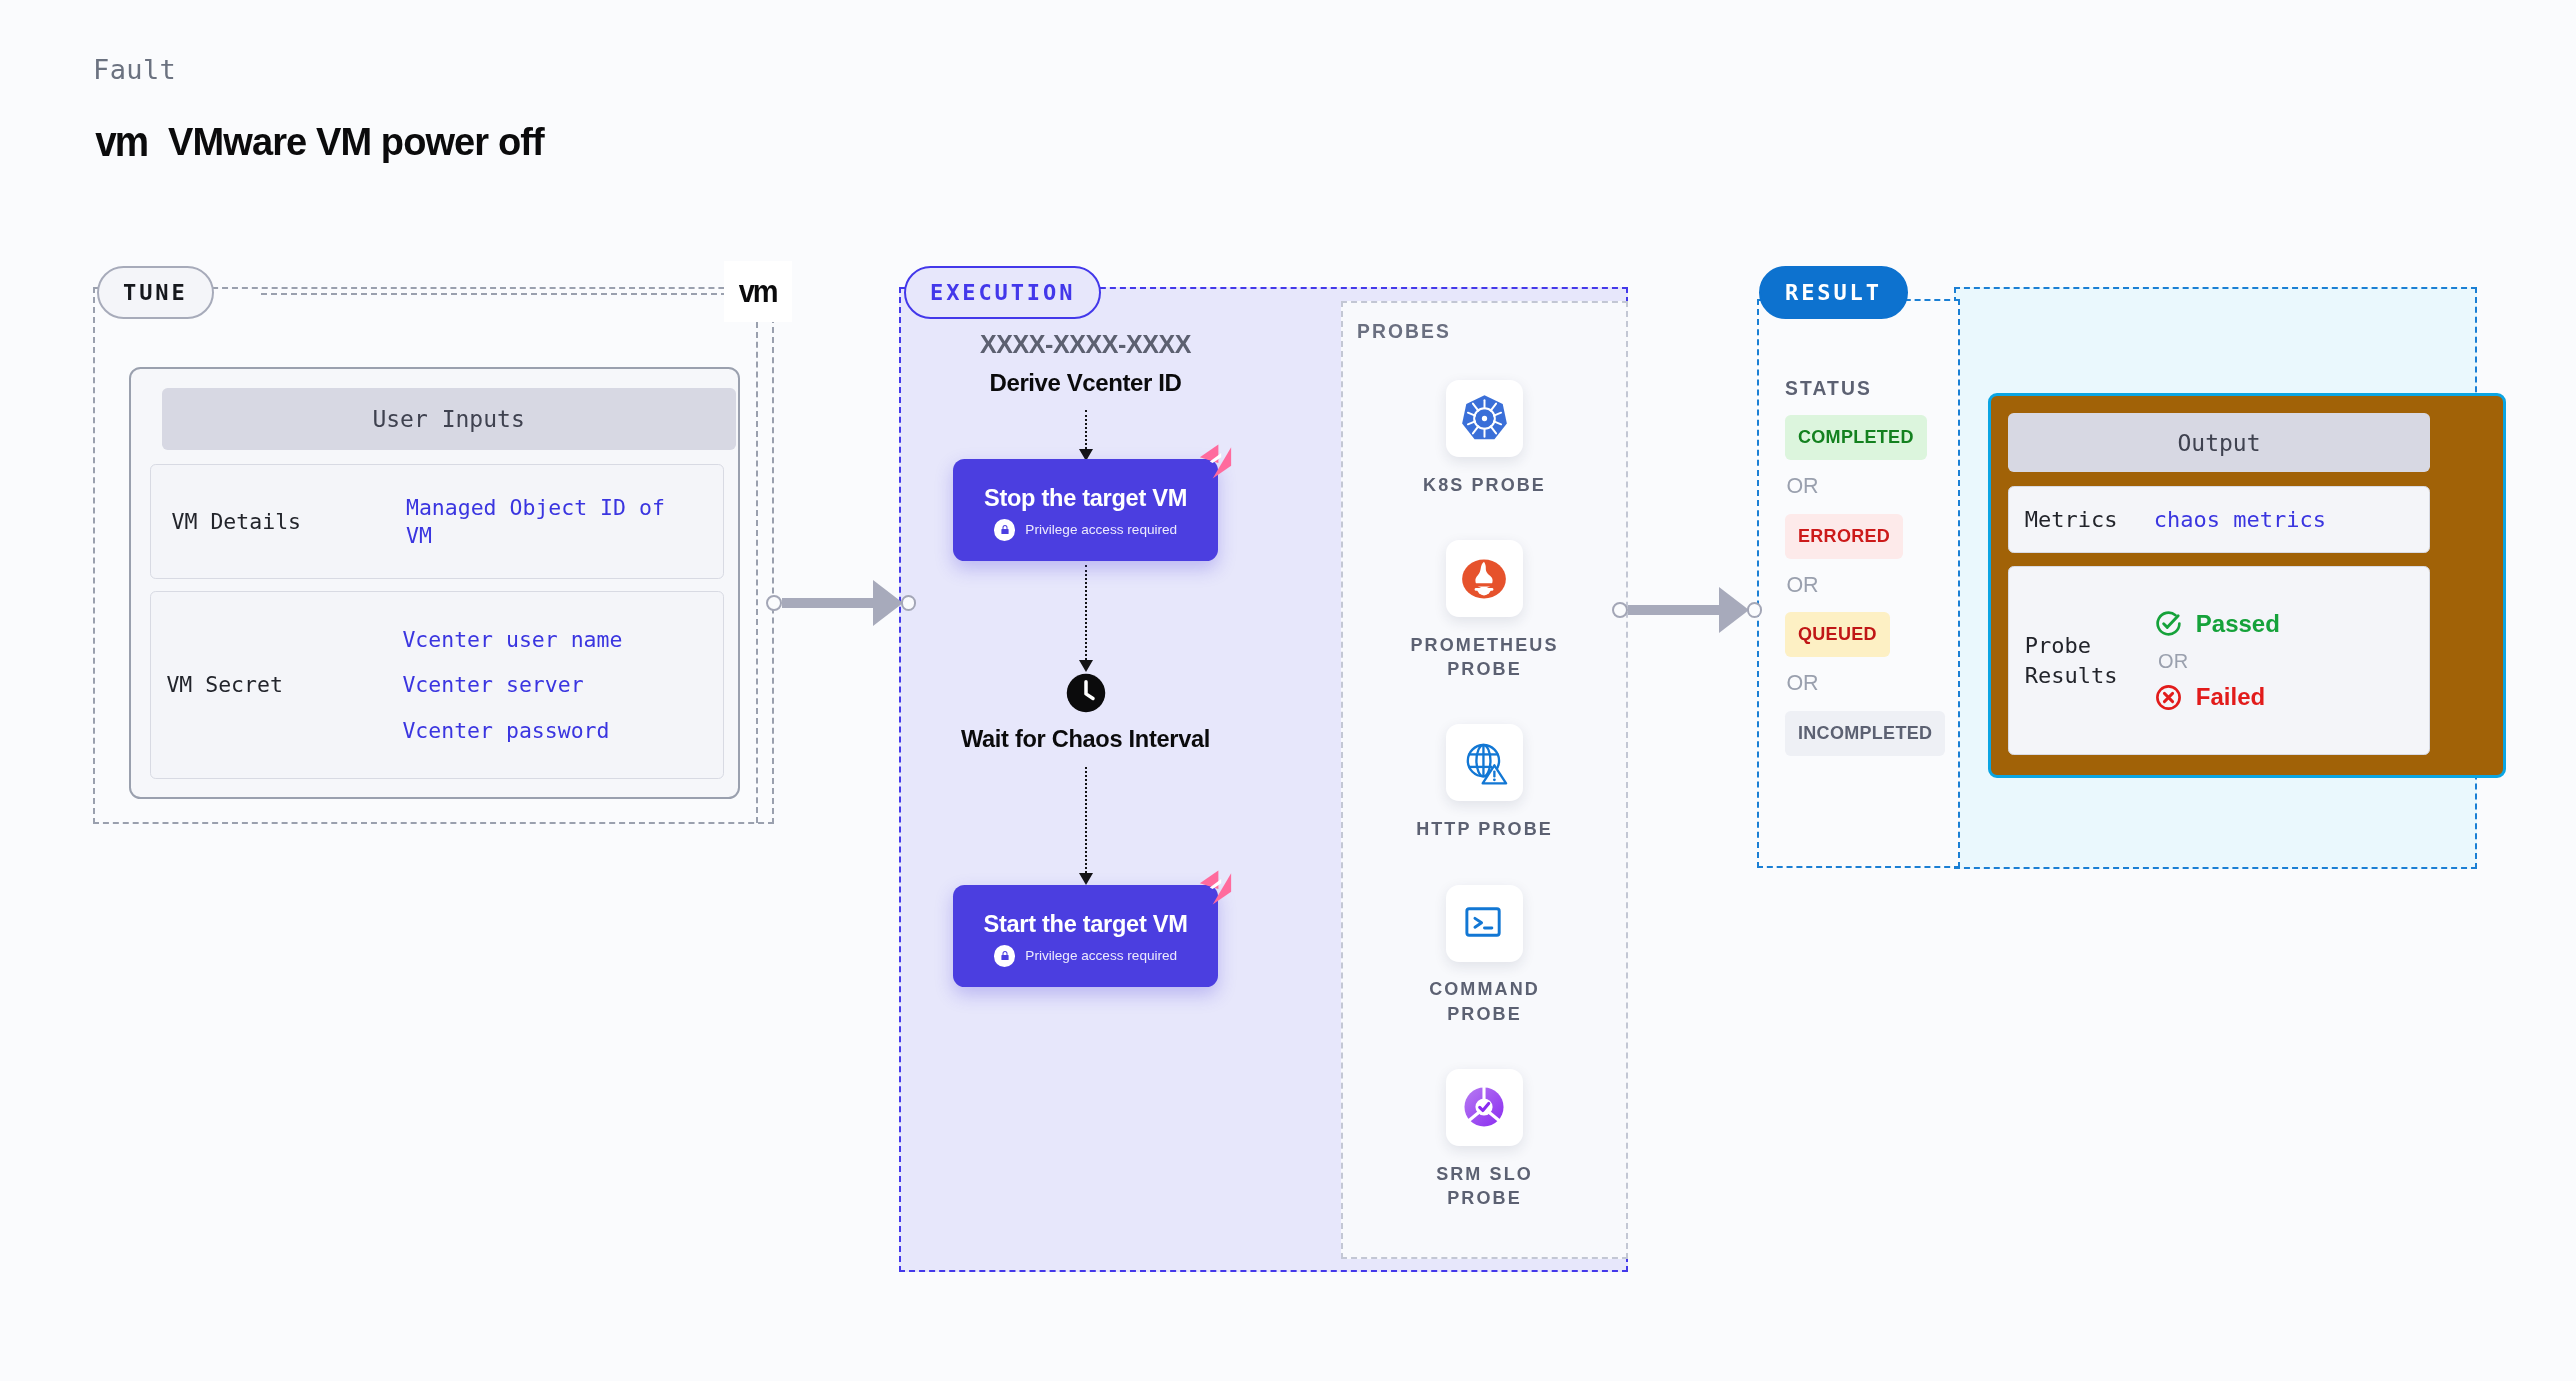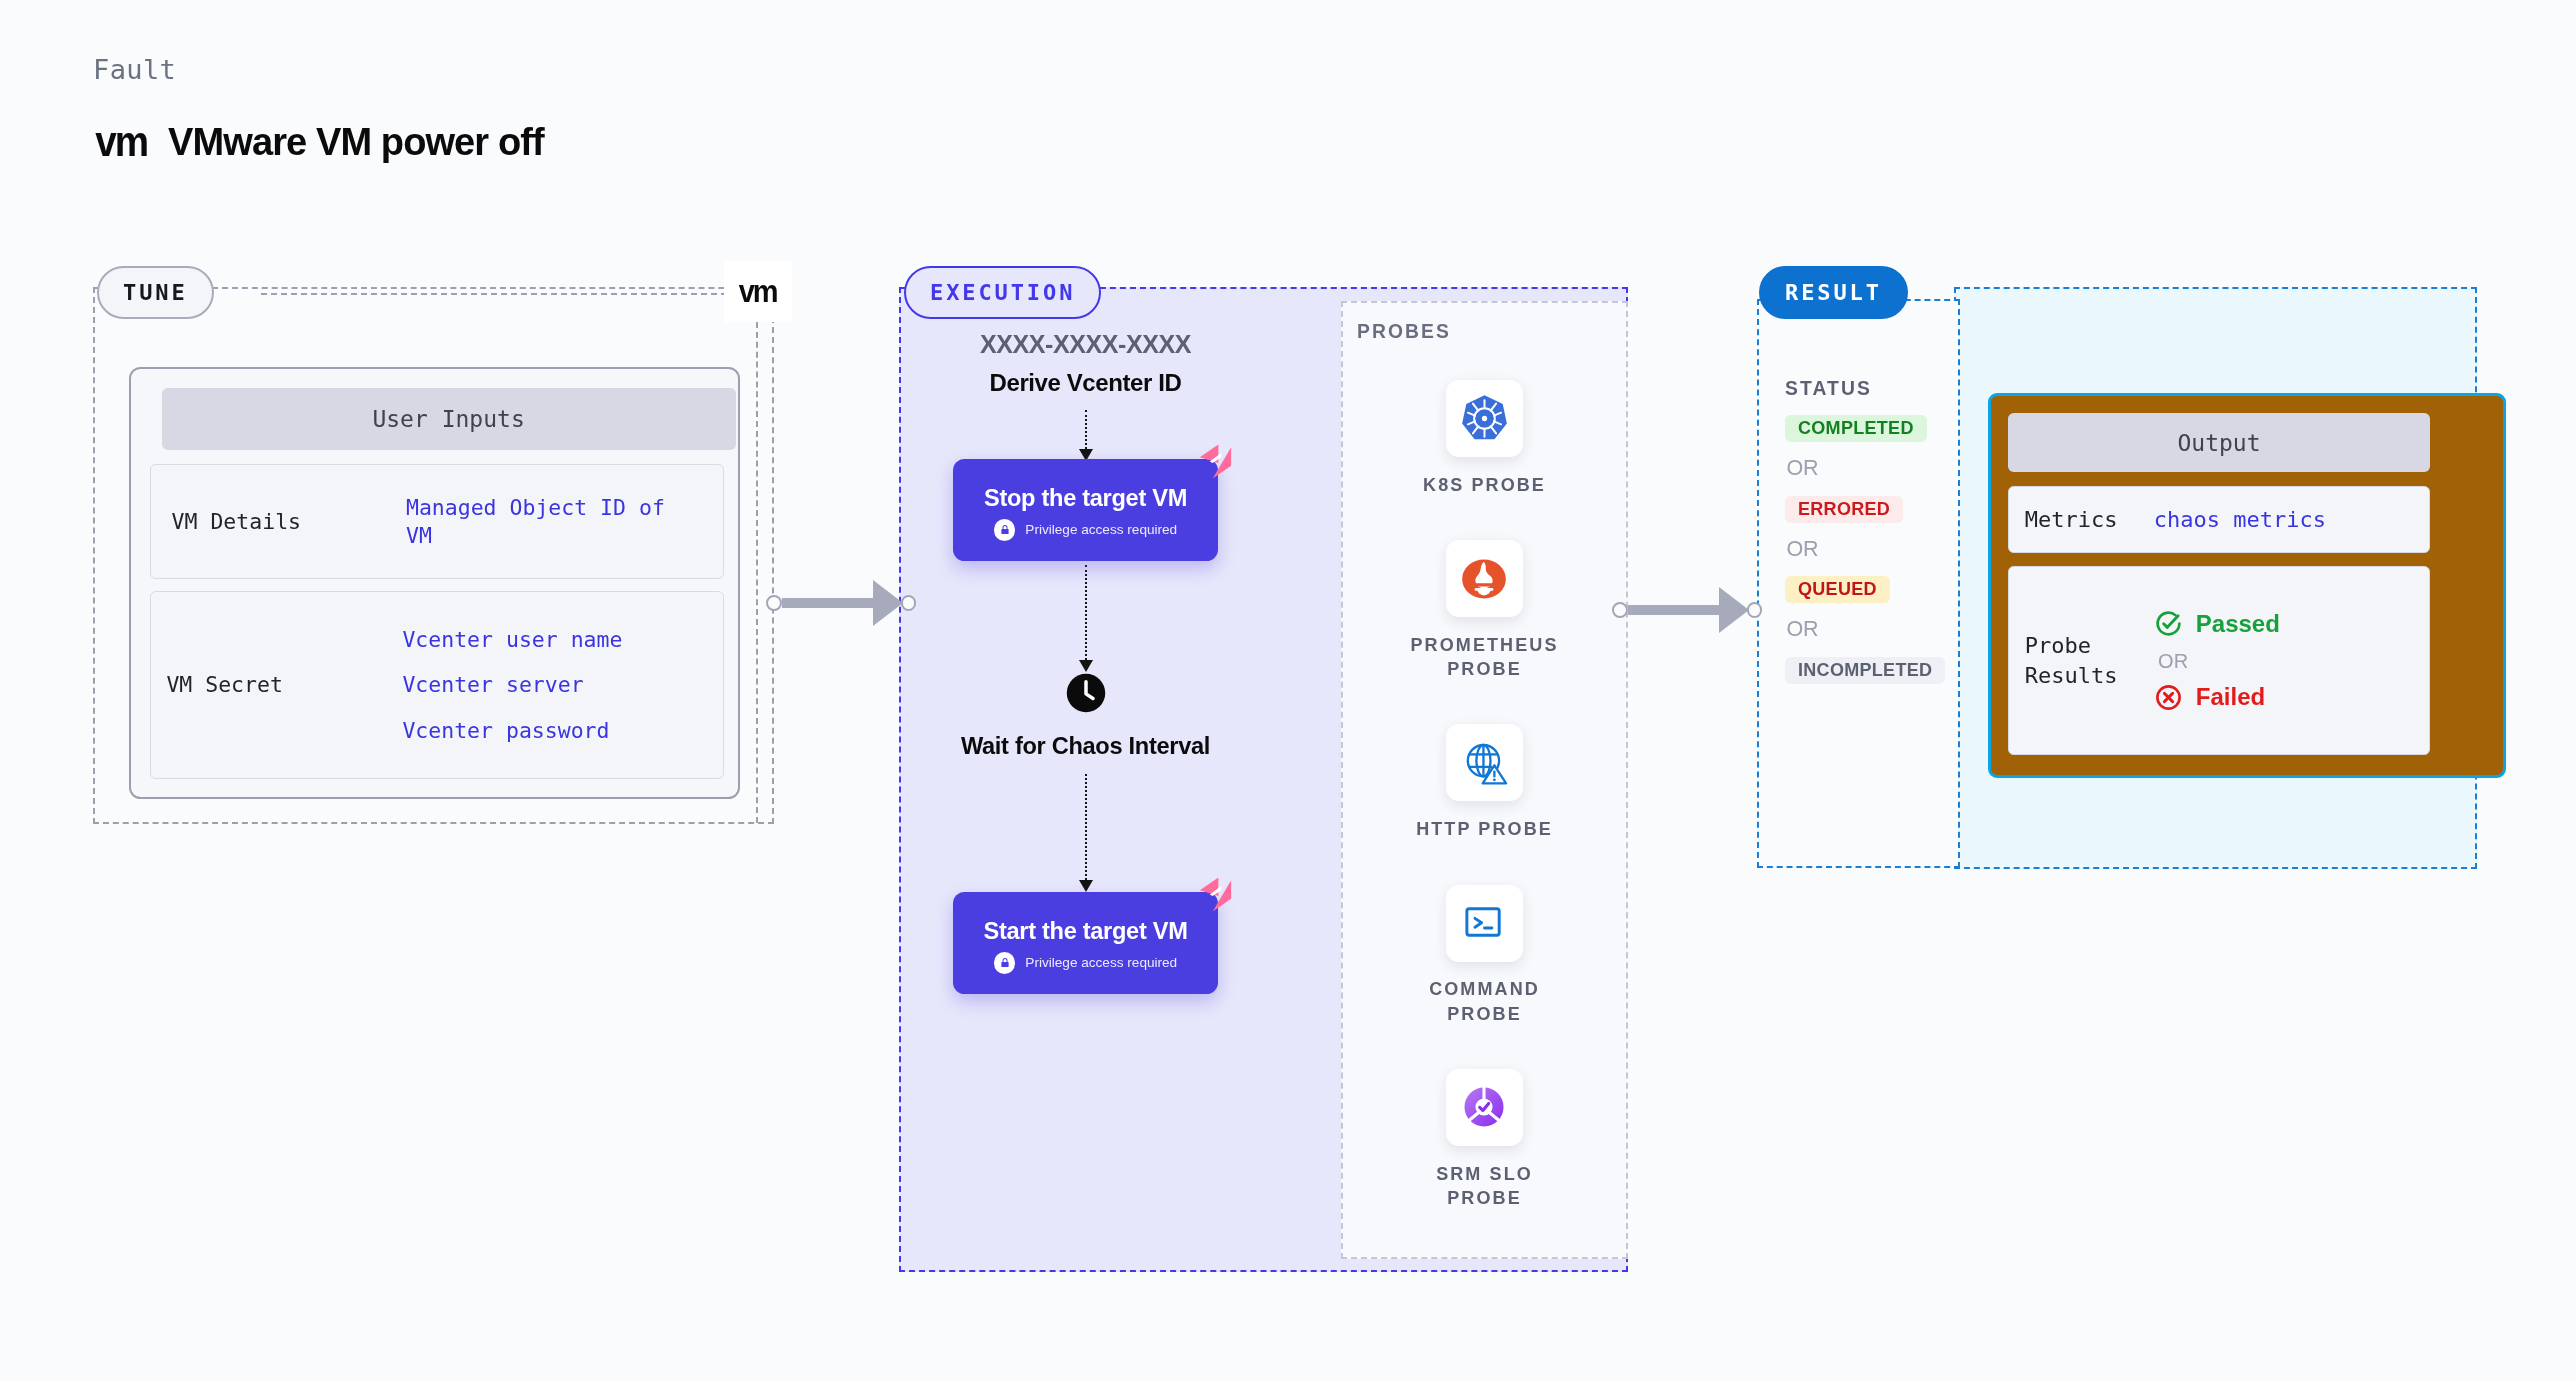--- a/index.html
+++ b/index.html
@@ -192,21 +192,21 @@
   .status-title {
     position:absolute; left:1785px; top:370px;
     font-size:19.3px; font-weight:700; color:#5c6172; letter-spacing:2.1px;margin-top:8px;
   }
   .status-list {
     position:absolute; left:1785px; top:415px; width:158px;
     display:flex; flex-direction:column; align-items:flex-start;
   }
   .badge {
     display:inline-flex; align-items:center; border-radius:5.7px;
-    padding:3px 13px; font-size:18px; font-weight:700; letter-spacing:0.3px;
+    padding:12px 13px; font-size:18px; font-weight:700; letter-spacing:0.3px;
   }
   .or-text {
     font-size:21.5px; color:#9aa0ae; margin:14.3px 0 14.3px 1.4px;
     font-family:"Liberation Sans", sans-serif;
   }
 
   
   .output-card {
     position:absolute; left:1988px; top:393px; width:518px; height:385px;
     background:#a16207; border:3.6px solid #0aa5e3; border-radius:9px;
@@ -299,21 +299,21 @@
         </span>
         <span>Privilege access required</span>
       </div>
     </div>
 
     <div style="height:107px; margin-top:4.3px;">
       <div class="v-dotted" style="height:95px;"></div>
       <div class="v-arrowhead"></div>
     </div>
 
-    <div style="display:flex; flex-direction:column; align-items:center;gap:7px;">
+    <div style="display:flex; flex-direction:column; align-items:center;">
       <svg class="clock-icon" viewBox="0 0 24 24">
         <circle cx="12" cy="12" r="11" fill="#0b0b0c"></circle>
         <path d="M12 5.5v7l4 2.6" stroke="#ffffff" stroke-width="2" fill="none" stroke-linecap="round" stroke-linejoin="round"></path>
       </svg>
       <div class="wait-label">Wait for Chaos
 Interval</div>
     </div>
 
     <div style="height:118px; margin-top:13px;">
       <div class="v-dotted" style="height:106px;"></div>

